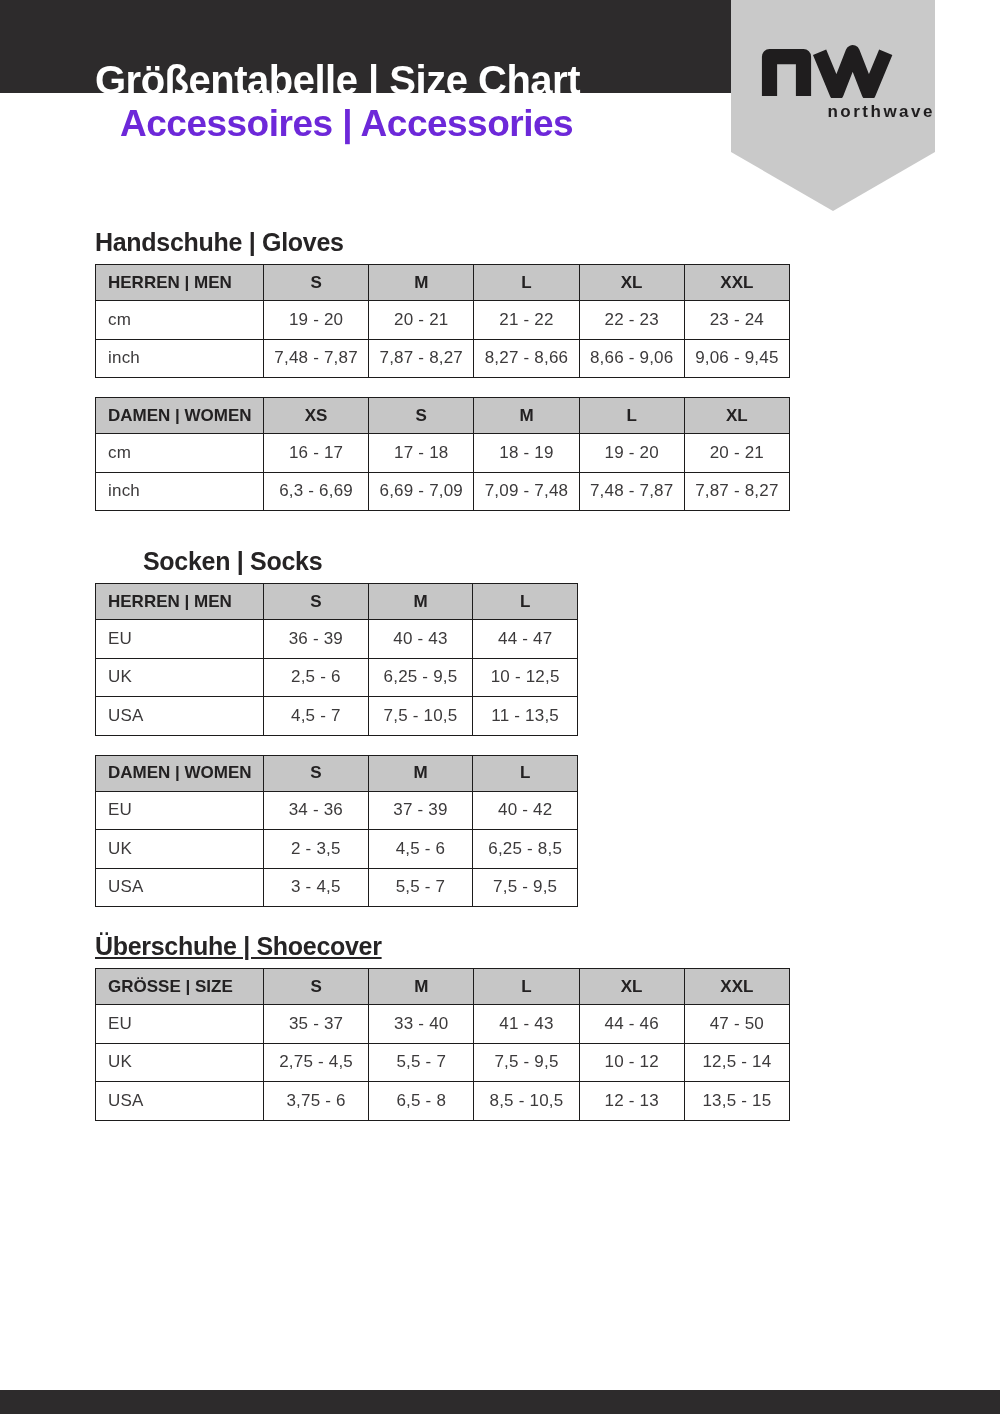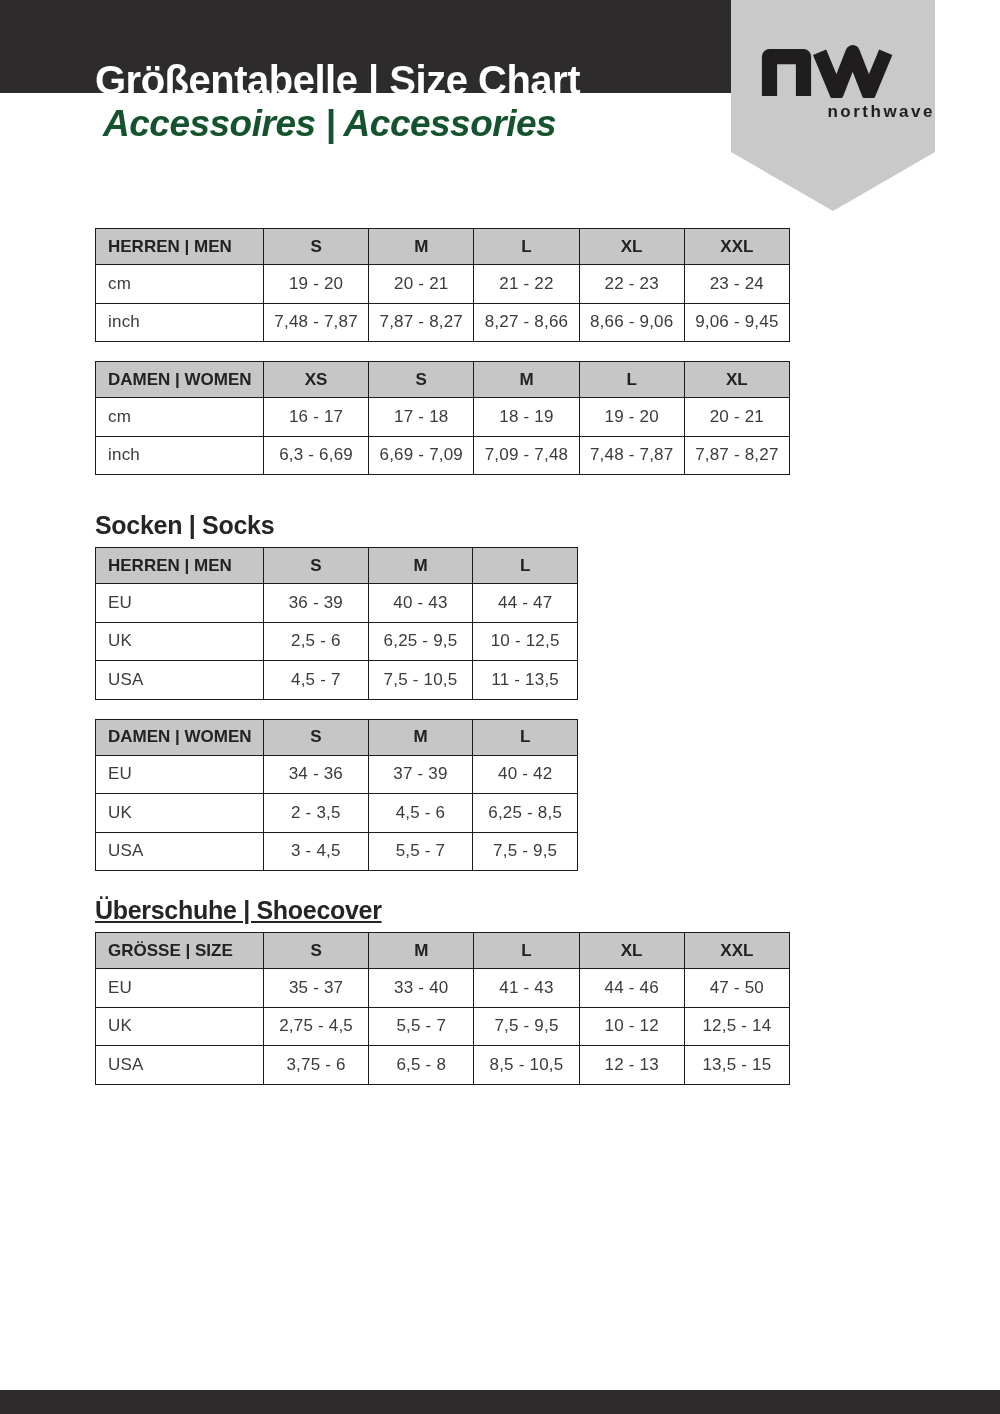--- a/index.html
+++ b/index.html
@@ -20,26 +20,25 @@
     overflow: hidden;
     z-index: 1;
   }
   .main-title {
     position: absolute; left: 95px; top: 58px;
     font-size: 40px; line-height: 44px;
     font-weight: bold; letter-spacing: -0.5px;
     color: #ffffff; white-space: nowrap;
   }
   .subtitle {
-    position: absolute; left: 103px; top: 102px;
+    position: absolute; left: 120px; top: 102px;
     font-size: 37px; line-height: 44px;
     font-weight: bold; letter-spacing: -0.5px;
-    color: #14532d; white-space: nowrap;
+    color: #6d28d9; white-space: nowrap;
     z-index: 1;
-    font-style: italic;
   }
   .badge {
     position: absolute; left: 731px; top: 0;
     width: 204px; height: 211px;
     background: #c9c9c9;
     clip-path: polygon(0 0, 100% 0, 100% 72%, 50% 100%, 0 72%);
     z-index: 2;
     text-align: right;
   }
   .badge svg { display: block; margin: 44px auto 4px auto; }
@@ -50,21 +49,21 @@
   }
 
   
   .content { position: absolute; top: 228px; left: 95px; z-index: 0; }
   h2.section-heading {
     font-size: 25px; line-height: 28px;
     font-weight: bold; color: #262425;
     letter-spacing: -0.3px;
     margin-bottom: 8px;
   }
-  .heading-gap { margin-top: 36px; }
+  .heading-gap { margin-top: 36px; margin-left: 48px; }
   .heading-gap-sm { margin-top: 25px; text-decoration: underline; }
 
   table.size-table {
     border-collapse: collapse;
     table-layout: fixed;
     margin-bottom: 19px;
   }
   table.size-table.wide   { width: 695px; }
   table.size-table.narrow { width: 483px; }
   .size-table col.label-col { width: 168px; }
@@ -113,20 +112,21 @@
   <div class="badge">
     <svg width="152" height="54" viewBox="0 0 170 60" aria-hidden="true">
       <polyline points="14,58 14,14 52,14 52,58" fill="none" stroke="#1f1d1e" stroke-width="17" stroke-linejoin="round" stroke-linecap="butt"></polyline>
       <polyline points="70,9 89,55 107,9 125,55 144,9" fill="none" stroke="#1f1d1e" stroke-width="16" stroke-linejoin="round" stroke-linecap="butt"></polyline>
     </svg>
     <div class="wordmark">northwave</div>
   </div>
 
   <main class="content">
 
+    <h2 class="section-heading">Handschuhe | Gloves</h2>
     <table class="size-table wide">
         <colgroup>
           <col class="label-col">
           <col>
           <col>
           <col>
           <col>
           <col>
         </colgroup>
         <thead>

